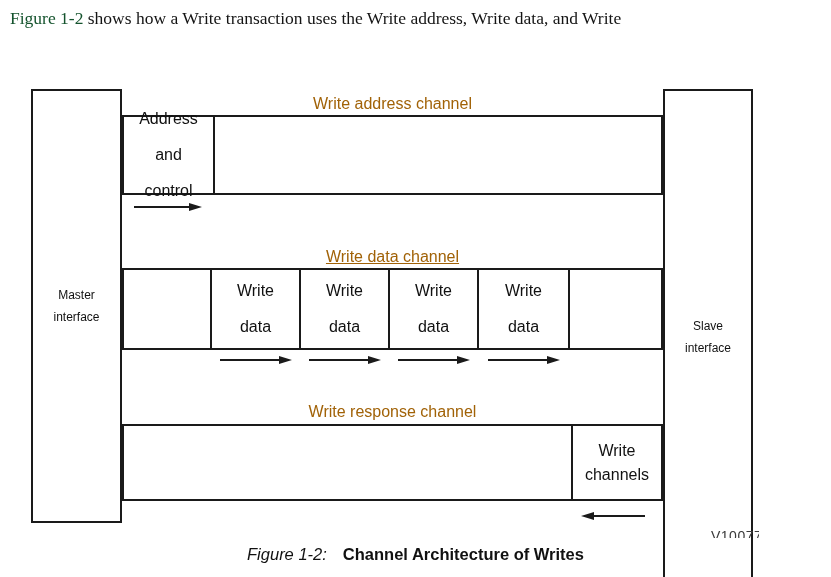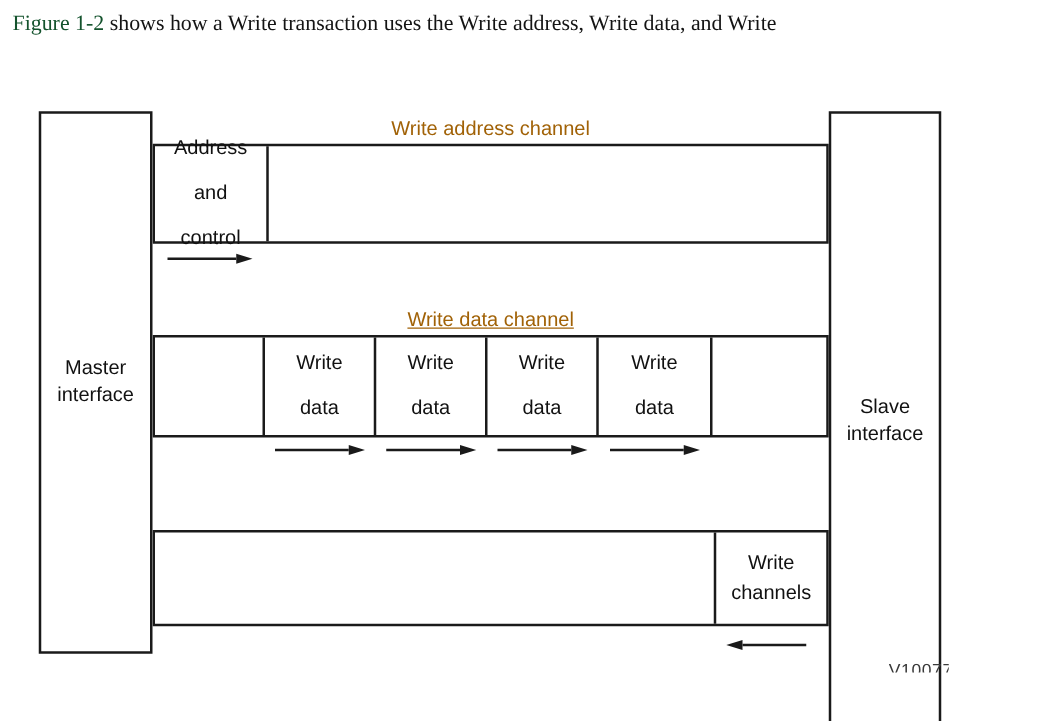--- a/index.html
+++ b/index.html
@@ -5,21 +5,21 @@
   html,body{margin:0;padding:0;background:#ffffff;}
   .page{position:relative;width:831px;height:577px;background:#ffffff;overflow:hidden;
         font-family:"Liberation Sans",sans-serif;color:#111111;}
   
   .intro{position:absolute;left:10px;top:6px;width:812px;
          font-family:"Liberation Serif",serif;font-size:17.5px;line-height:24px;color:#141414;}
   .xref{color:#14532d;cursor:pointer;}
   
   .ibox{position:absolute;box-sizing:border-box;border:2px solid #1a1a1a;background:#ffffff;
         display:flex;flex-direction:column;align-items:center;justify-content:center;
-        text-align:center;font-size:16px;line-height:22px;}
+        text-align:center;font-size:12px;line-height:22px;}
   
   .lane{position:absolute;left:122px;width:541px;box-sizing:border-box;
         border:2px solid #1a1a1a;background:#ffffff;}
   .cell{position:absolute;top:0;bottom:0;box-sizing:border-box;
         display:flex;flex-direction:column;align-items:center;justify-content:center;
         text-align:center;font-size:16px;line-height:24px;}
   .br{border-right:2px solid #1a1a1a;gap:12px;}
   .chan-label{position:absolute;left:122px;width:541px;text-align:center;
               font-size:16px;color:#a16207;}
   
@@ -101,28 +101,32 @@
   </div>
   <div class="arrow" style="left:398px;top:355px;width:72px;">
     <div class="shaft"></div>
     <div class="head-r"></div>
   </div>
   <div class="arrow" style="left:488px;top:355px;width:72px;">
     <div class="shaft"></div>
     <div class="head-r"></div>
   </div>
 
+  <div class="chan-label" style="top:403px;">Write response channel</div>
   <div class="lane" style="top:424px;height:77px;">
     <div class="cell br" style="left:0;width:449px;"></div>
     <div class="cell" style="left:449px;width:88px;">
       <div>Write</div>
       <div>channels</div>
     </div>
   </div>
   <div class="arrow" style="left:581px;top:511px;width:64px;">
     <div class="head-l"></div>
     <div class="shaft"></div>
   </div>
 
   <div class="watermark">V10077</div>
 
+  <div class="caption">
+    <span class="cap-ref">Figure 1-2:</span><span class="cap-title">Channel Architecture of Writes</span>
+  </div>
 
 </div>
 
 </body></html>

